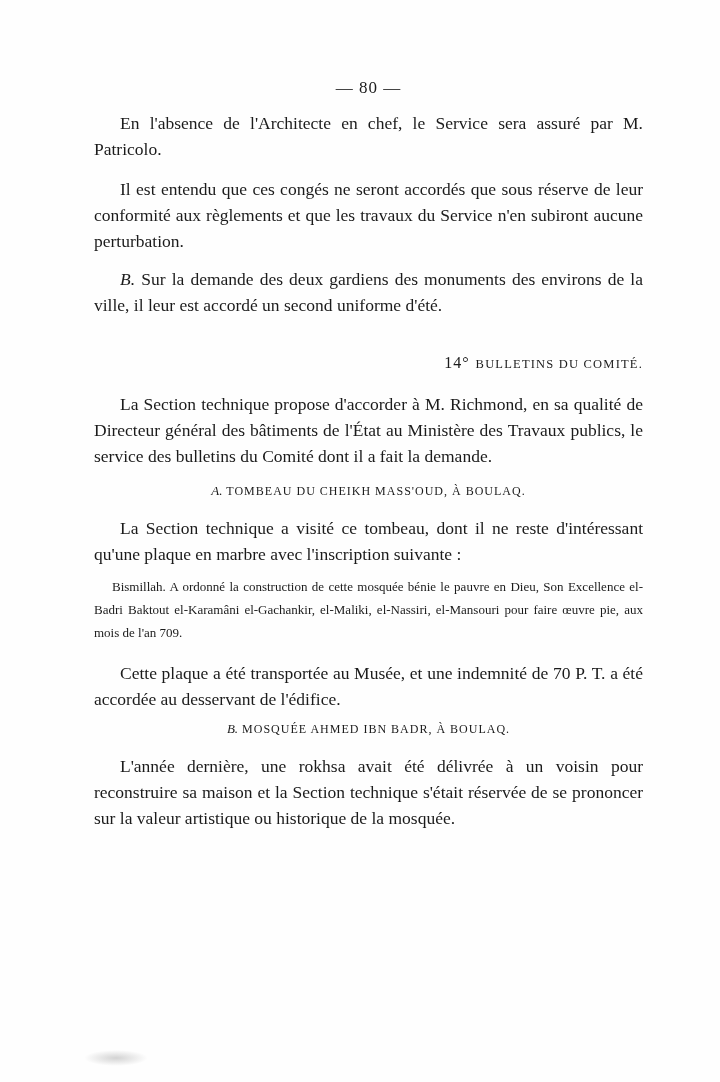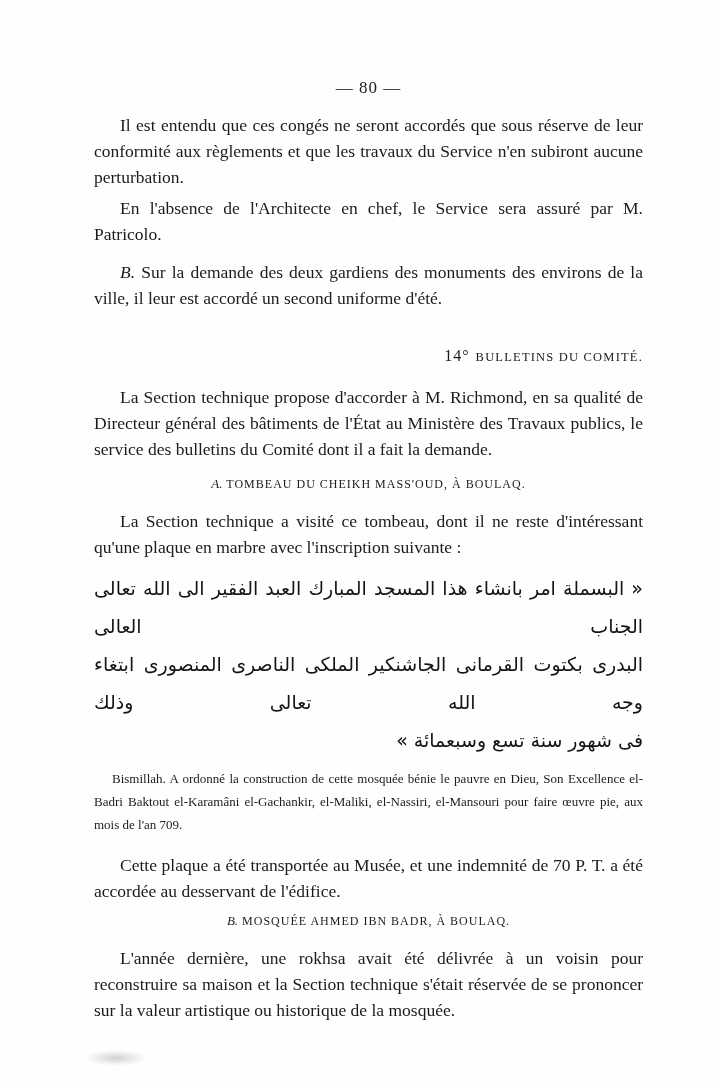--- a/index.html
+++ b/index.html
@@ -87,40 +87,35 @@
   }
 </style>
 </head>
 <body>
 
 <div class="page">
   <div class="text-block">
 
     <div class="page-number">— 80 —</div>
 
+    <p class="para mt-p2">En l'absence de l'Architecte en chef, le Service sera assuré par M. Patricolo.</p>
+
     <p class="para mt-p1">Il est entendu que ces congés ne seront accordés que sous réserve de leur conformité aux règlements et que les travaux du Service n'en subiront aucune perturbation.</p>
-
-    <p class="para mt-p2">En l'absence de l'Architecte en chef, le Service sera assuré par M. Patricolo.</p>
 
     <p class="para mt-p3"><span class="italic">B.</span> <span>Sur la demande des deux gardiens des monuments des environs de la ville, il leur est accordé un second uniforme d'été.</span></p>
 
     <h2 class="heading mt-h14"><span class="heading-num">14°</span> <span class="heading-title">BULLETINS DU COMITÉ.</span></h2>
 
     <p class="para mt-p4">La Section technique propose d'accorder à M. Richmond, en sa qualité de Directeur général des bâtiments de l'État au Ministère des Travaux publics, le service des bulletins du Comité dont il a fait la demande.</p>
 
 
     <h3 class="subheading mt-subA"><span class="sub-label">A.</span> <span>TOMBEAU DU CHEIKH MASS'OUD, À BOULAQ.</span></h3>
 
     <p class="para mt-p5">La Section technique a visité ce tombeau, dont il ne reste d'intéressant qu'une plaque en marbre avec l'inscription suivante :</p>
 
-    <div class="arabic mt-arabic">
-      <div class="arabic-line full">« البسملة امر بانشاء هذا المسجد المبارك العبد الفقير الى الله تعالى الجناب العالى</div>
-      <div class="arabic-line full">البدرى بكتوت القرمانى الجاشنكير الملكى الناصرى المنصورى ابتغاء وجه الله تعالى وذلك</div>
-      <div class="arabic-line">فى شهور سنة تسع وسبعمائة »</div>
-    </div>
 
     <p class="para small mt-p6">Bismillah. A ordonné la construction de cette mosquée bénie le pauvre en Dieu, Son Excellence el-Badri Baktout el-Karamâni el-Gachankir, el-Maliki, el-Nassiri, el-Mansouri pour faire œuvre pie, aux mois de l'an 709.</p>
 
     <p class="para mt-p7">Cette plaque a été transportée au Musée, et une indemnité de 70 P. T. a été accordée au desservant de l'édifice.</p>
 
     <h3 class="subheading mt-subB"><span class="sub-label">B.</span> <span>MOSQUÉE AHMED IBN BADR, À BOULAQ.</span></h3>
 
     <p class="para mt-p8">L'année dernière, une rokhsa avait été délivrée à un voisin pour reconstruire sa maison et la Section technique s'était réservée de se prononcer sur la valeur artistique ou historique de la mosquée.</p>
 
   </div>

